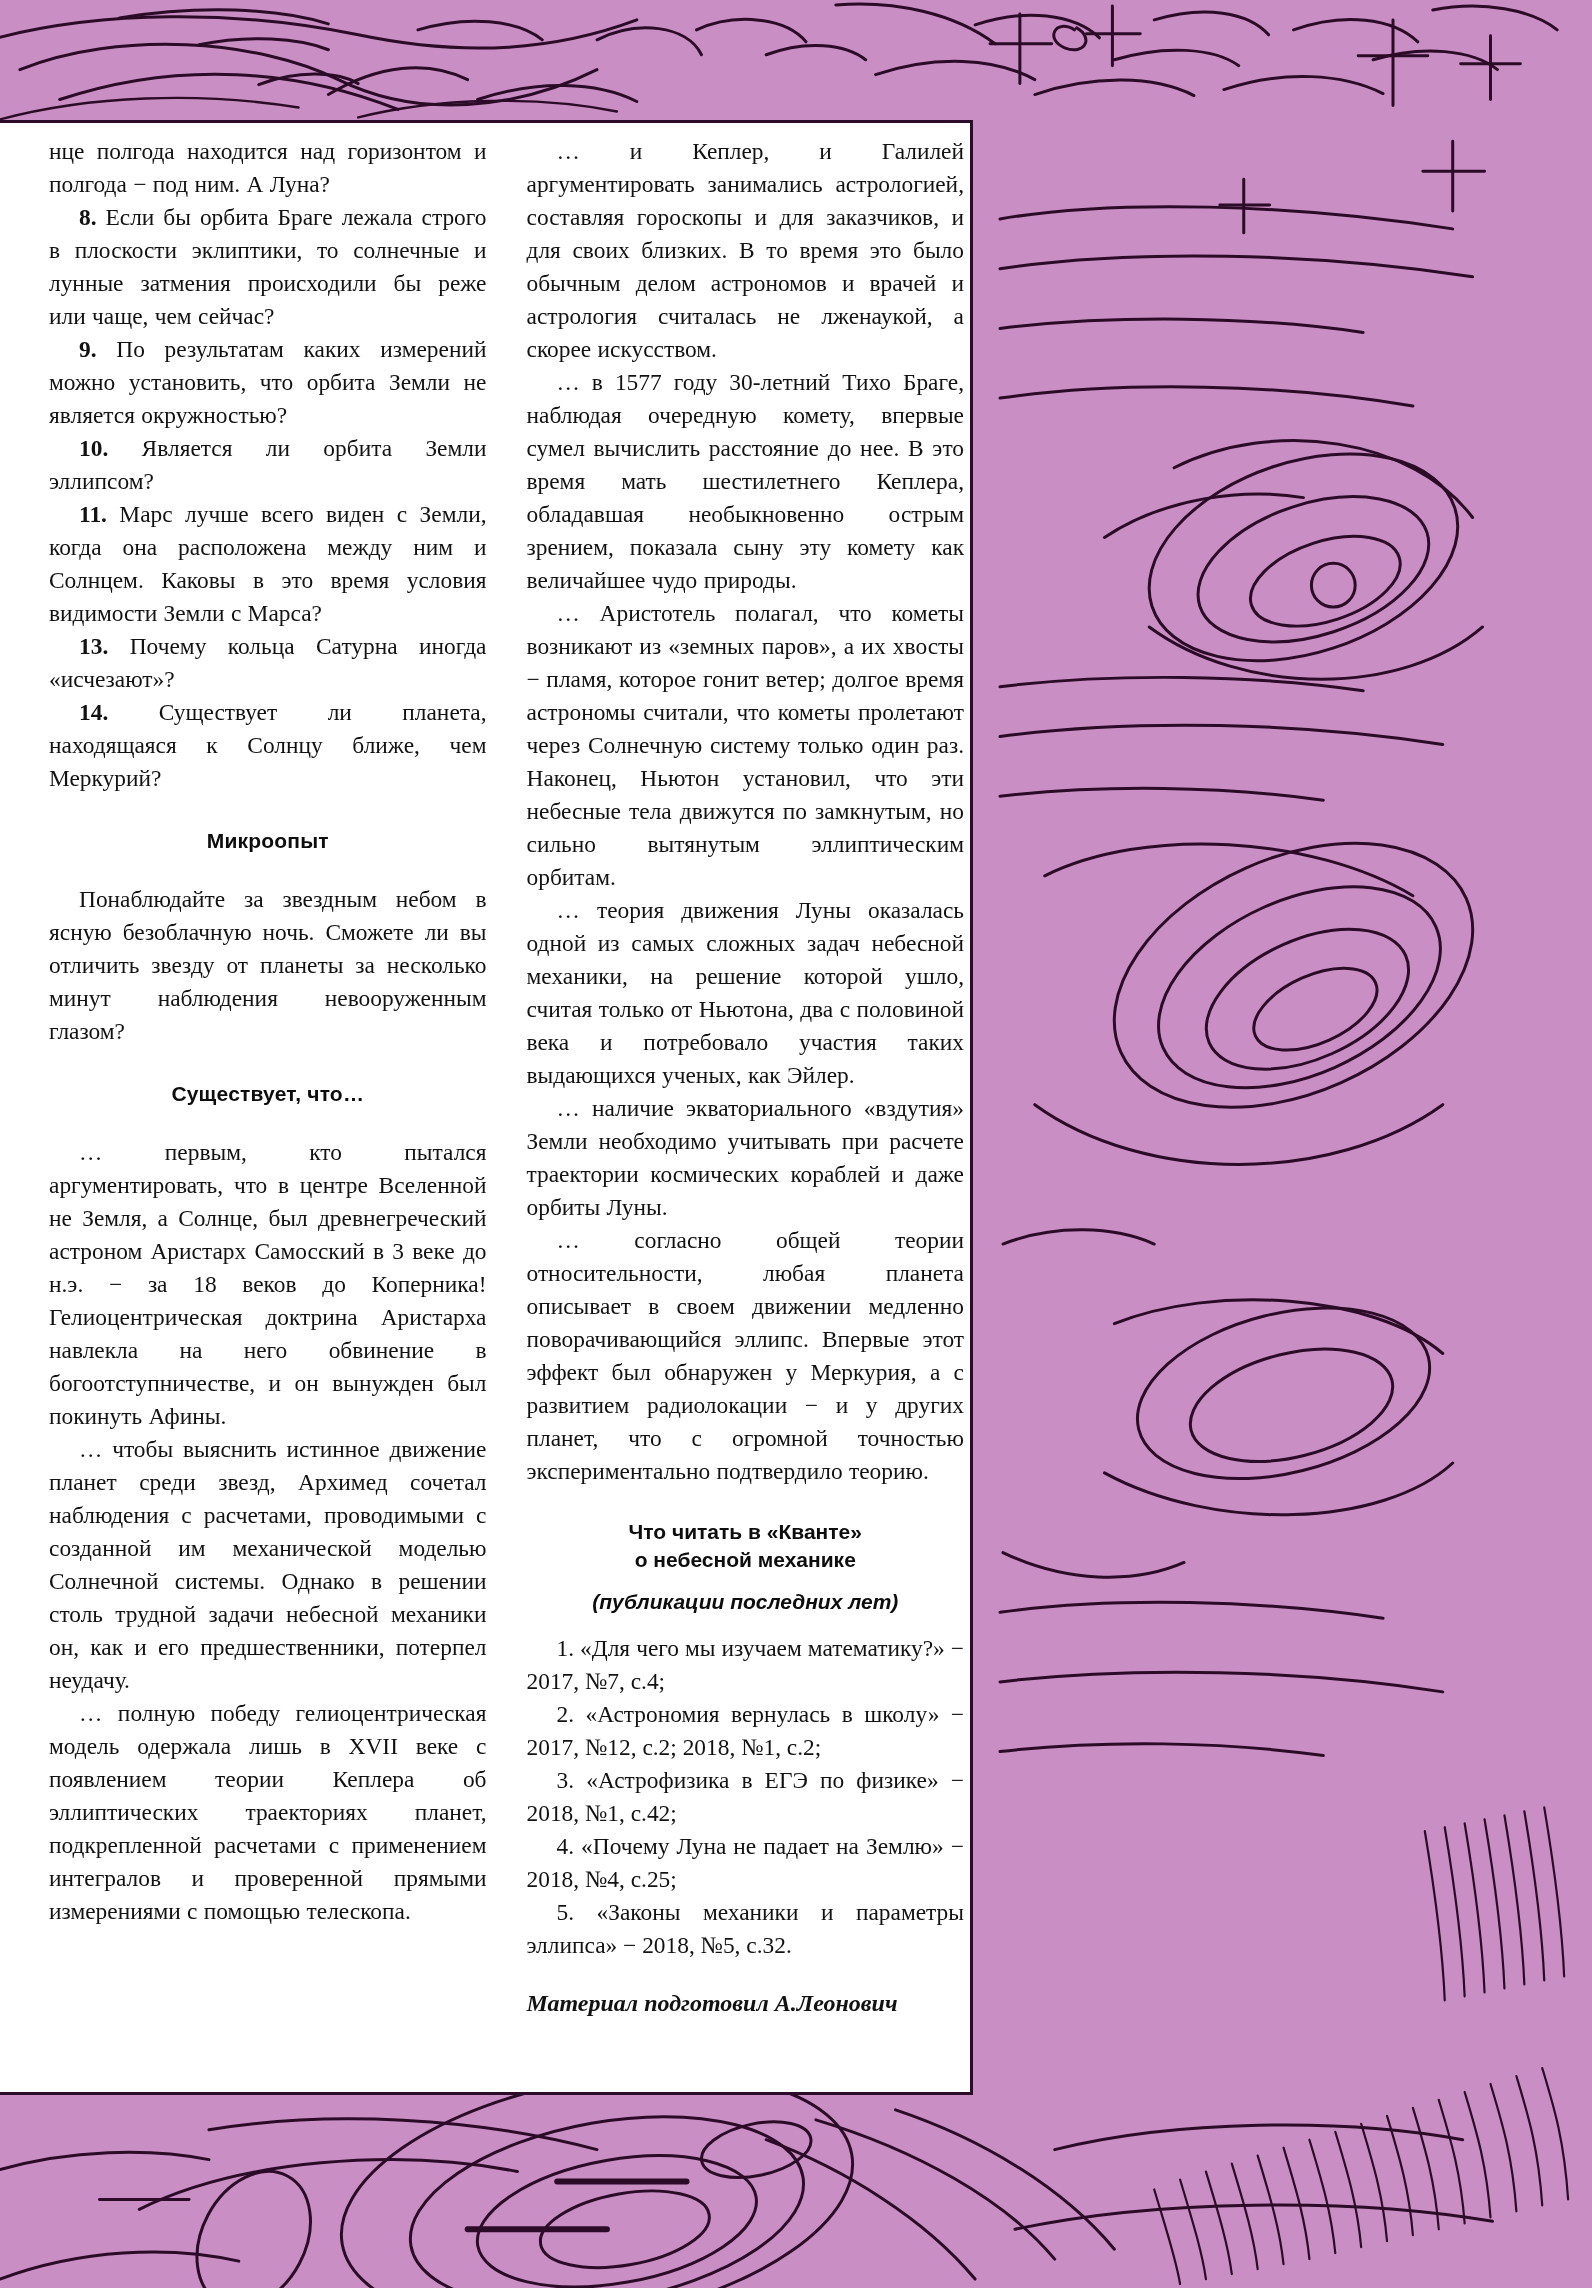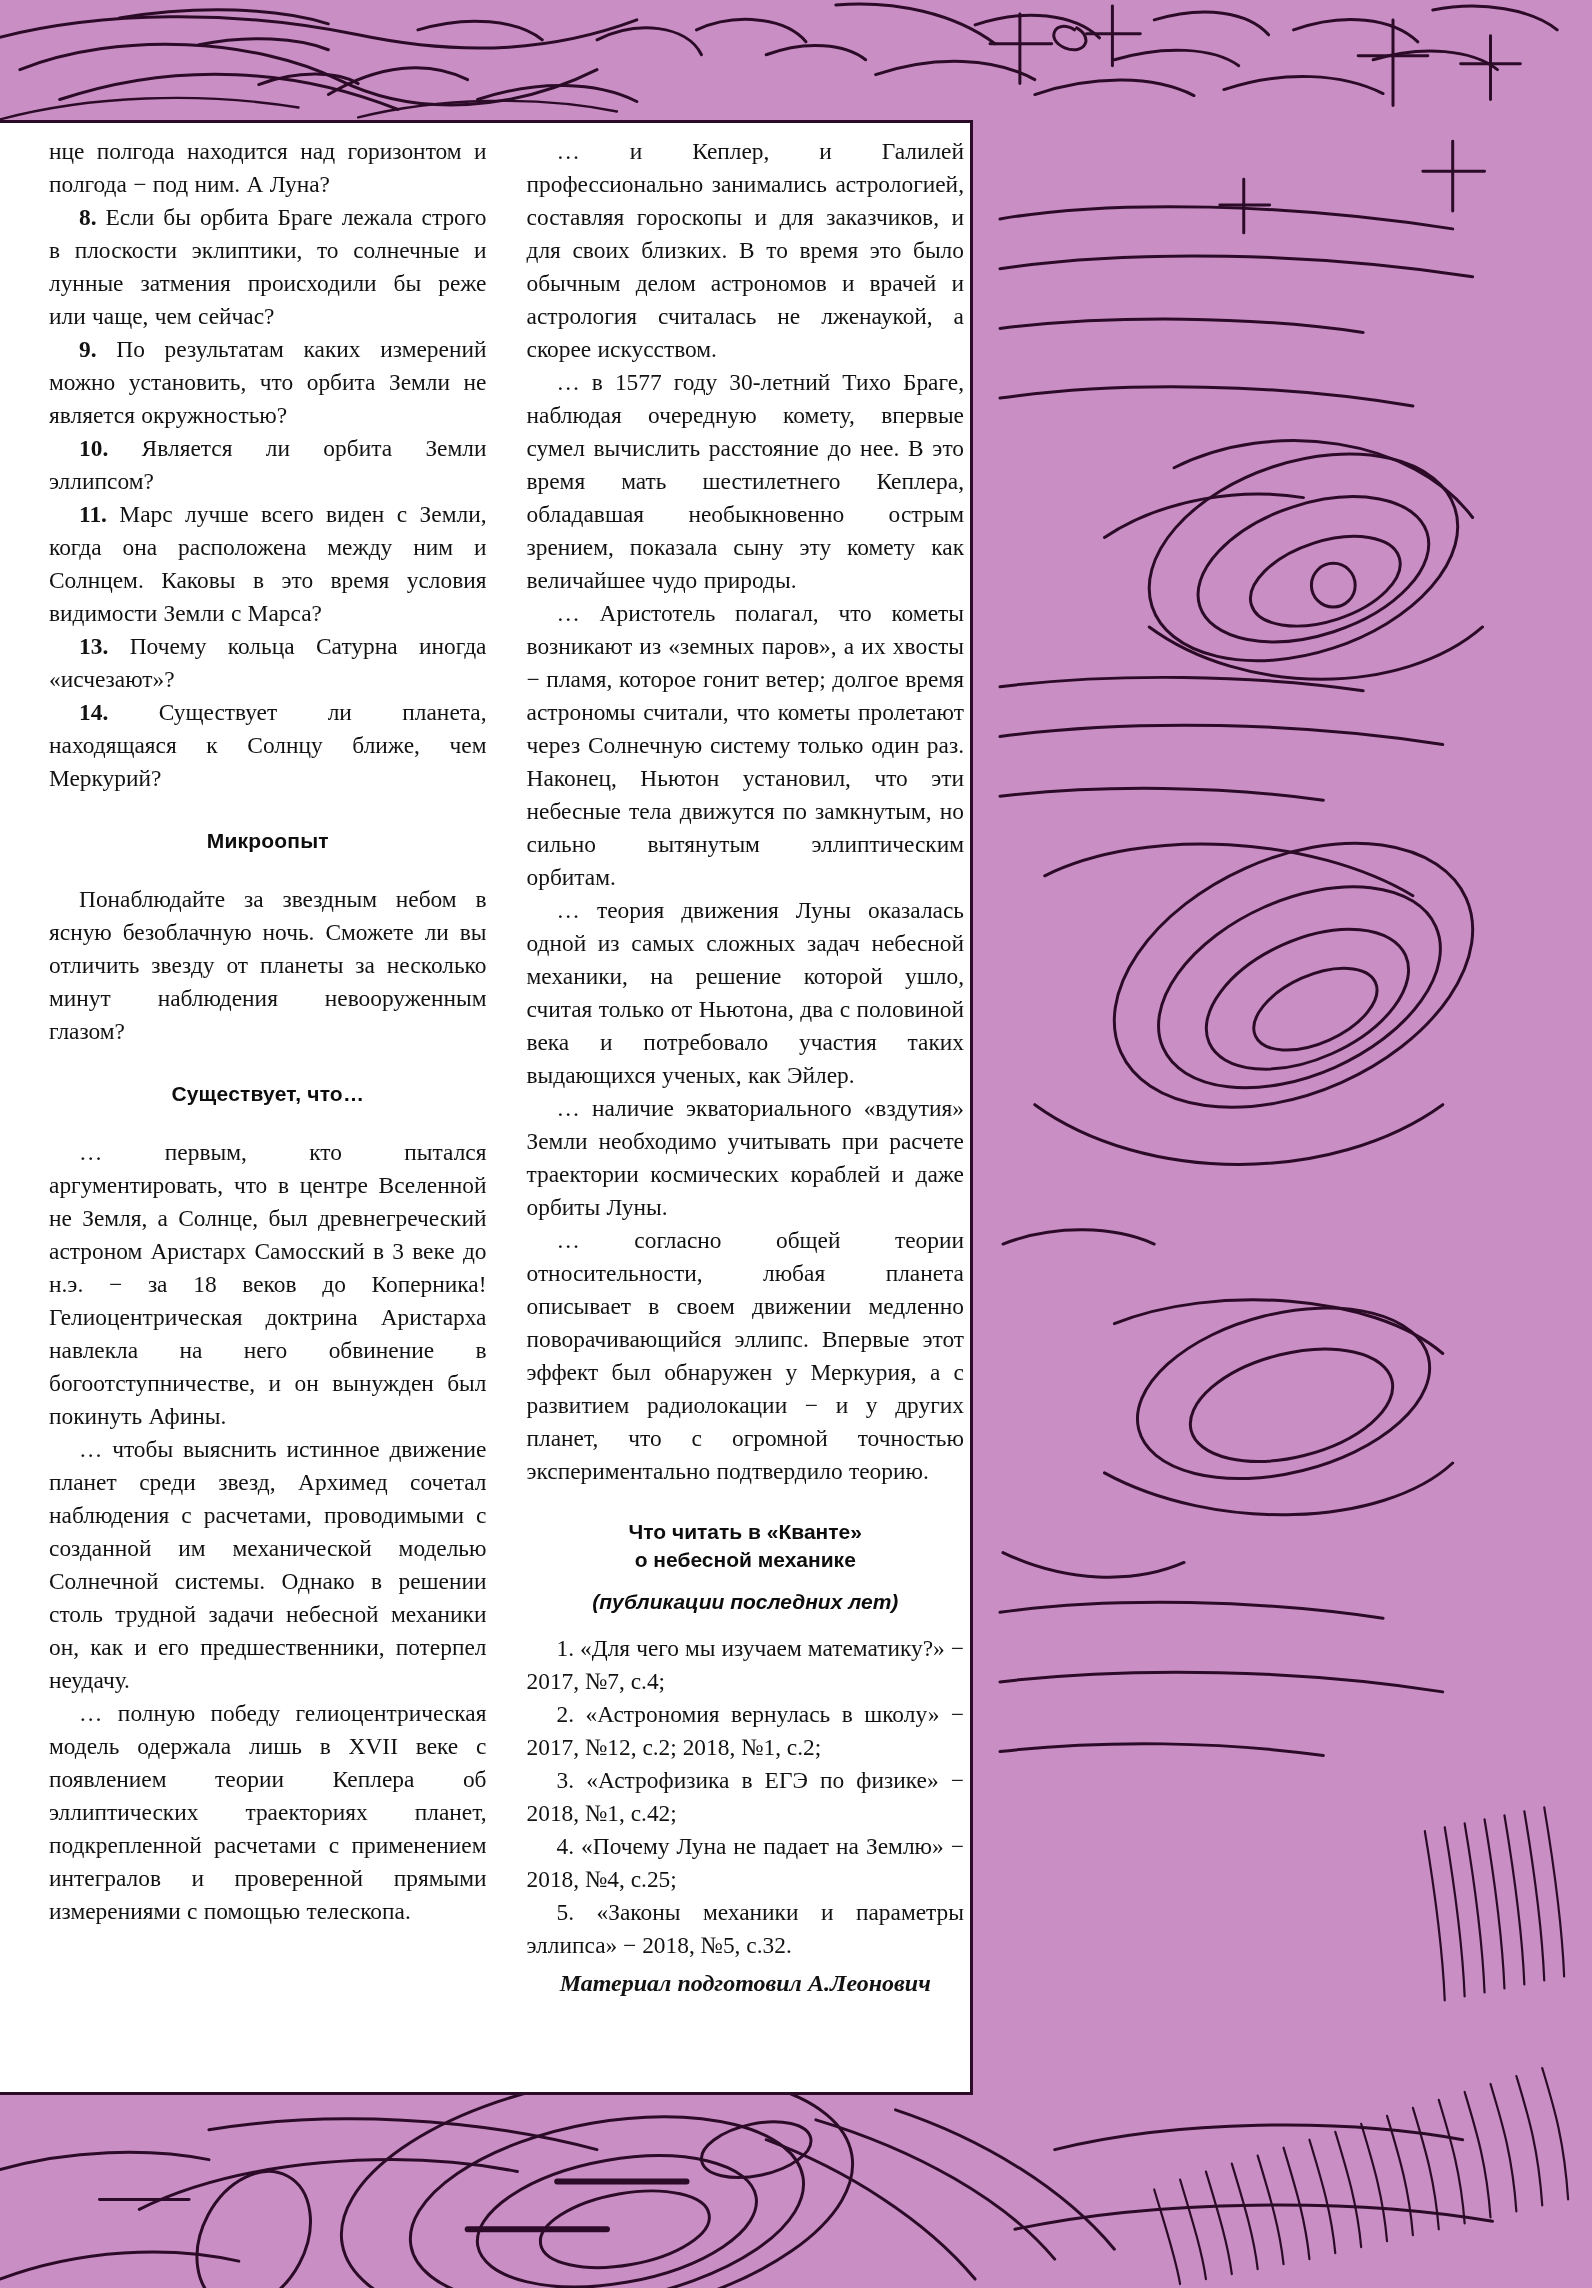--- a/index.html
+++ b/index.html
@@ -110,24 +110,24 @@
   p.ref {
     margin: 0;
     font-size: 23.4px;
     line-height: 33px;
     text-align: justify;
     text-indent: 30px;
     color: #121212;
   }
 
   p.byline {
-    margin: 4px 0 0 0;
+    margin: 24px 0 0 0;
     font-size: 24px;
     line-height: 34px;
-    text-align: center;
+    text-align: left;
     font-style: italic;
     font-weight: bold;
     color: #121212;
   }
 </style>
 </head>
 <body>
 
 <div id="page">
 
@@ -272,21 +272,21 @@
 
         <h3 class="sect">Существует, что…</h3>
 
         <p class="body">… первым, кто пытался аргументировать, что в центре Вселенной не Земля, а Солнце, был древнегреческий астроном Аристарх Самосский в 3 веке до н.э. − за 18 веков до Коперника! Гелиоцентрическая доктрина Аристарха навлекла на него обвинение в богоотступничестве, и он вынужден был покинуть Афины.</p>
         <p class="body">… чтобы выяснить истинное движение планет среди звезд, Архимед сочетал наблюдения с расчетами, проводимыми с созданной им механической моделью Солнечной системы. Однако в решении столь трудной задачи небесной механики он, как и его предшественники, потерпел неудачу.</p>
         <p class="body">… полную победу гелиоцентрическая модель одержала лишь в XVII веке с появлением теории Кеплера об эллиптических траекториях планет, подкрепленной расчетами с применением интегралов и проверенной прямыми измерениями с помощью телескопа.</p>
       </div>
 
       <div class="column">
 
-        <p class="body">… и Кеплер, и Галилей профессионально занимались астрологией, составляя гороскопы и для заказчиков, и для своих близких. В то время это было обычным делом астрономов и врачей и астрология считалась не лженаукой, а скорее искусством.</p>
+        <p class="body">… и Кеплер, и Галилей аргументировать занимались астрологией, составляя гороскопы и для заказчиков, и для своих близких. В то время это было обычным делом астрономов и врачей и астрология считалась не лженаукой, а скорее искусством.</p>
         <p class="body">… в 1577 году 30-летний Тихо Браге, наблюдая очередную комету, впервые сумел вычислить расстояние до нее. В это время мать шестилетнего Кеплера, обладавшая необыкновенно острым зрением, показала сыну эту комету как величайшее чудо природы.</p>
         <p class="body">… Аристотель полагал, что кометы возникают из «земных паров», а их хвосты − пламя, которое гонит ветер; долгое время астрономы считали, что кометы пролетают через Солнечную систему только один раз. Наконец, Ньютон установил, что эти небесные тела движутся по замкнутым, но сильно вытянутым эллиптическим орбитам.</p>
         <p class="body">… теория движения Луны оказалась одной из самых сложных задач небесной механики, на решение которой ушло, считая только от Ньютона, два с половиной века и потребовало участия таких выдающихся ученых, как Эйлер.</p>
         <p class="body">… наличие экваториального «вздутия» Земли необходимо учитывать при расчете траектории космических кораблей и даже орбиты Луны.</p>
         <p class="body">… согласно общей теории относительности, любая планета описывает в своем движении медленно поворачивающийся эллипс. Впервые этот эффект был обнаружен у Меркурия, а с развитием радиолокации − и у других планет, что с огромной точностью экспериментально подтвердило теорию.</p>
 
         <h3 class="quanta">
           <span>Что читать в «Кванте»</span><br>
           <span>о небесной механике</span>
         </h3>

